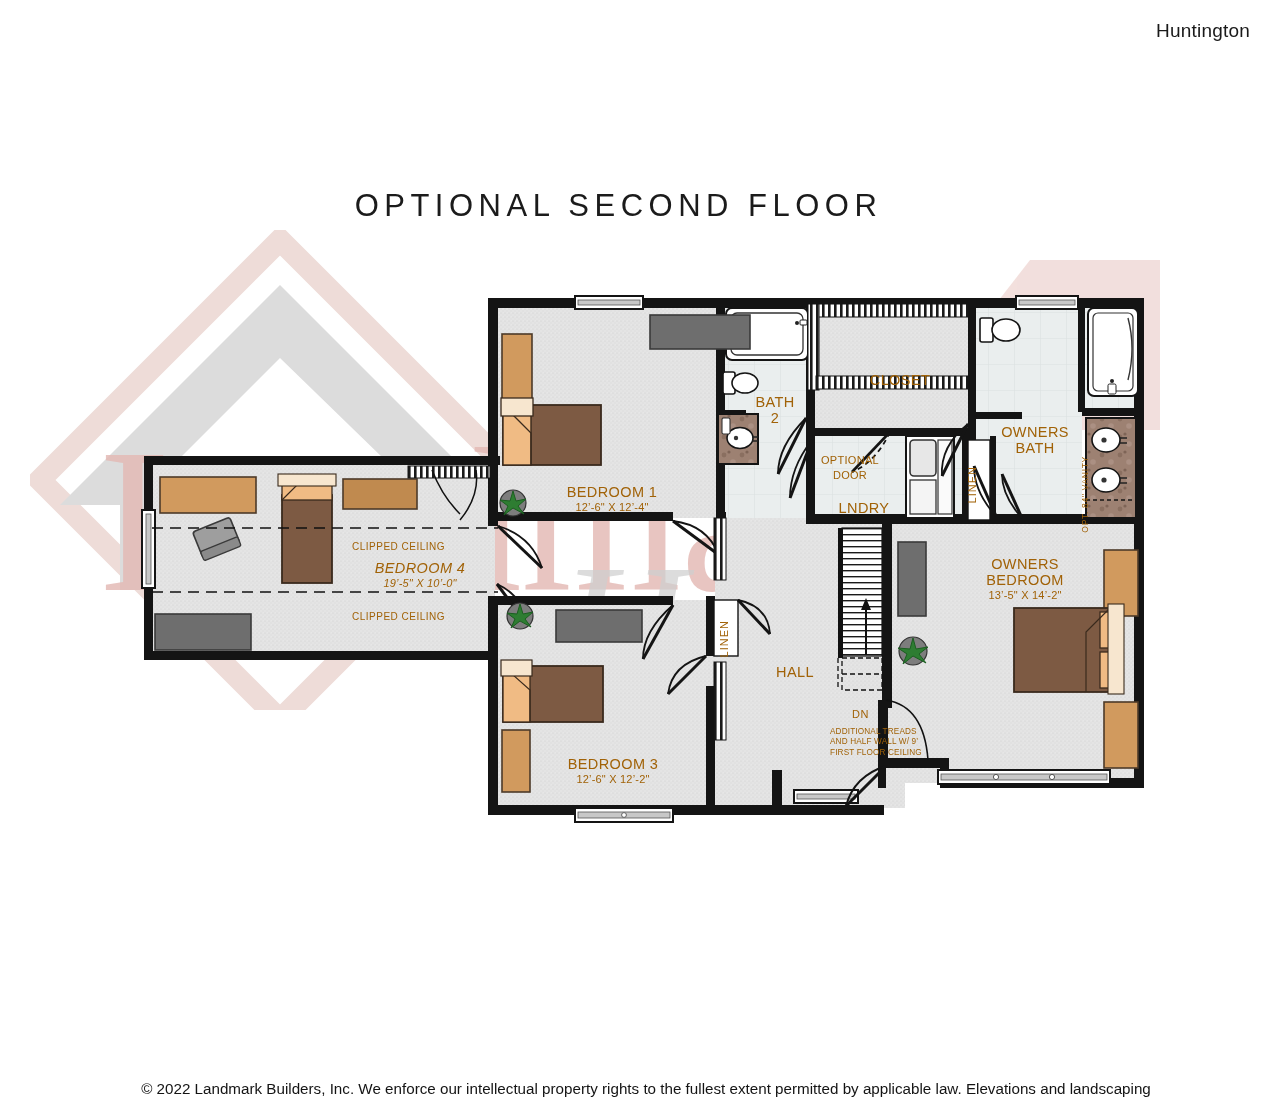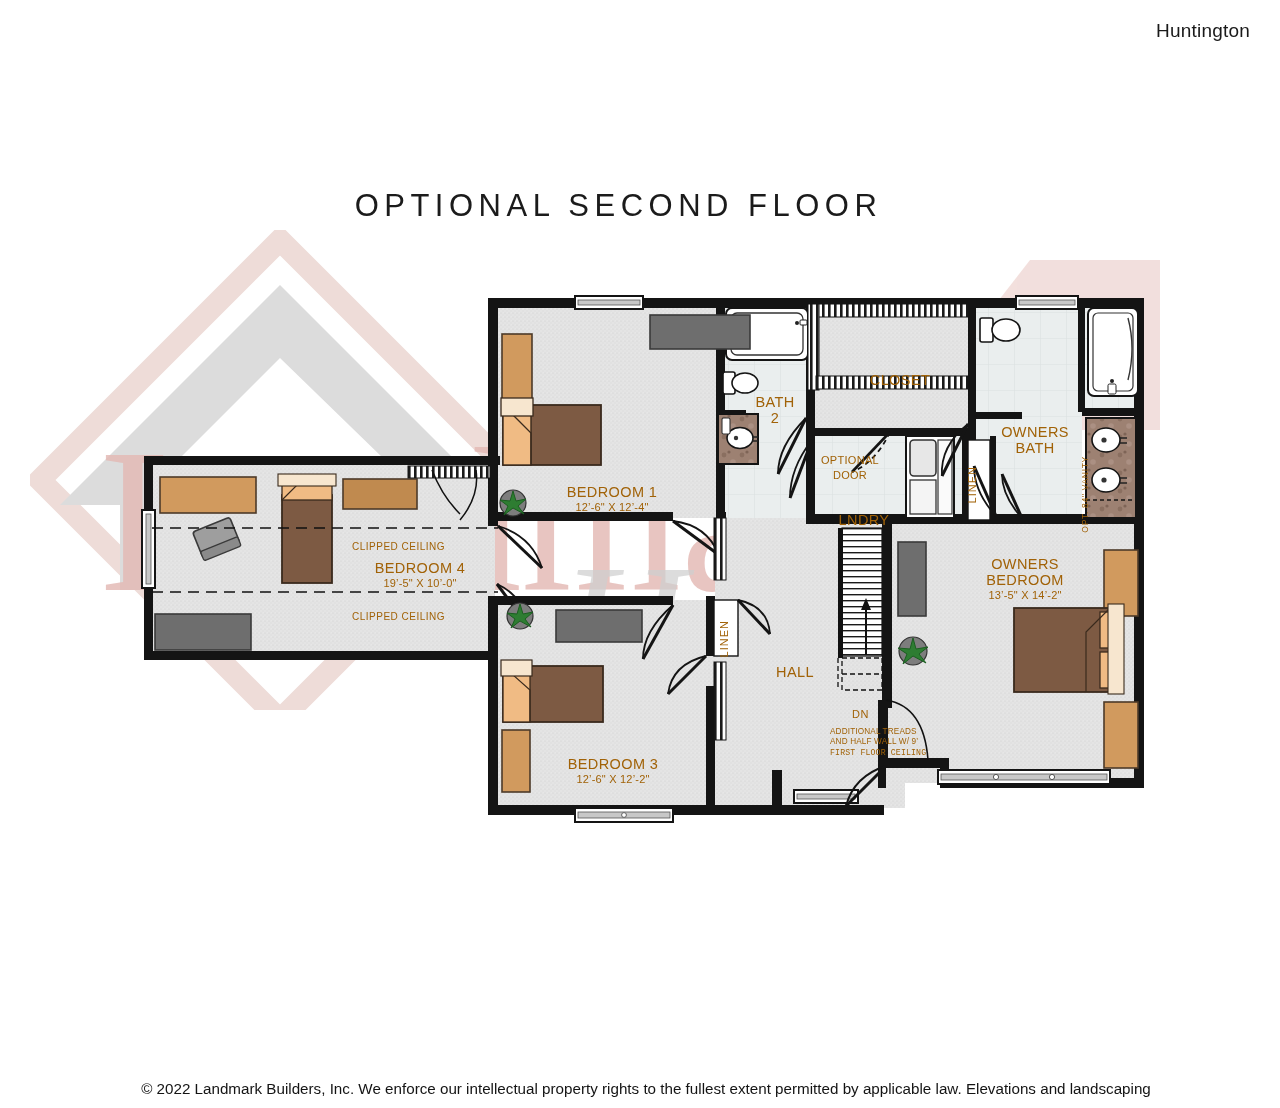--- a/index.html
+++ b/index.html
@@ -470,21 +470,21 @@
   <div class="lbl" style="left:532px; top:468px; width:160px;">
     <span class="nm">BEDROOM 1</span>
     <span class="dim">12’-6" X 12’-4"</span>
   </div>
 
   <div class="lbl" style="left:528px; top:740px; width:170px;">
     <span class="nm">BEDROOM 3</span>
     <span class="dim">12’-6" X 12’-2"</span>
   </div>
 
-  <div class="lbl" style="left:330px; top:544px; width:180px;">
+  <div class="lbl" style="left:330px; top:544px; width:180px;font-style:italic;">
     <span class="nm">BEDROOM 4</span>
     <span class="dim">19’-5" X 10’-0"</span>
   </div>
 
   <div class="lbl" style="left:940px; top:540px; width:170px;">
     <span class="nm">OWNERS</span>
     <span class="nm2">BEDROOM</span>
     <span class="dim">13’-5" X 14’-2"</span>
   </div>
 
@@ -495,21 +495,21 @@
 
   <div class="lbl" style="left:980px; top:408px; width:110px;">
     <span class="nm">OWNERS</span>
     <span class="nm2">BATH</span>
   </div>
 
   <div class="lbl" style="left:845px; top:356px; width:110px;">
     <span class="nm">CLOSET</span>
   </div>
 
-  <div class="lbl" style="left:826px; top:496px; width:76px;">
+  <div class="lbl" style="left:826px; top:484px; width:76px;">
     <span class="nm">LNDRY</span>
   </div>
 
   <div class="lbl" style="left:760px; top:648px; width:70px;">
     <span class="nm">HALL</span>
   </div>
 
   <div class="lbl clip" style="left:352px; top:525px;">CLIPPED CEILING</div>
   <div class="lbl clip" style="left:352px; top:595px;">CLIPPED CEILING</div>
 
@@ -521,20 +521,20 @@
   <div class="lbl optdoor" style="left:820px; top:437px; width:60px; text-align:center;">
     <span style="display:block;">OPTIONAL</span>
     <span style="display:block;">DOOR</span>
   </div>
 
   <div class="lbl dn" style="left:852px; top:692px;">DN</div>
 
   <div class="lbl tiny" style="left:830px; top:711px; width:120px;">
     <span style="display:block;">ADDITIONAL TREADS</span>
     <span style="display:block;">AND HALF WALL W/ 9’</span>
-    <span style="display:block;font-family:Liberation Mono, monospace;">FIRST FLOOR CEILING</span>
+    <span style="display:block;">FIRST FLOOR CEILING</span>
   </div>
 
   <div id="footer">
     <span class="l">© 2022 Landmark Builders, Inc. We enforce our intellectual property rights to the fullest extent permitted by applicable law. Elevations and landscaping</span>
   </div>
 
 </div>
 
 </body></html>

